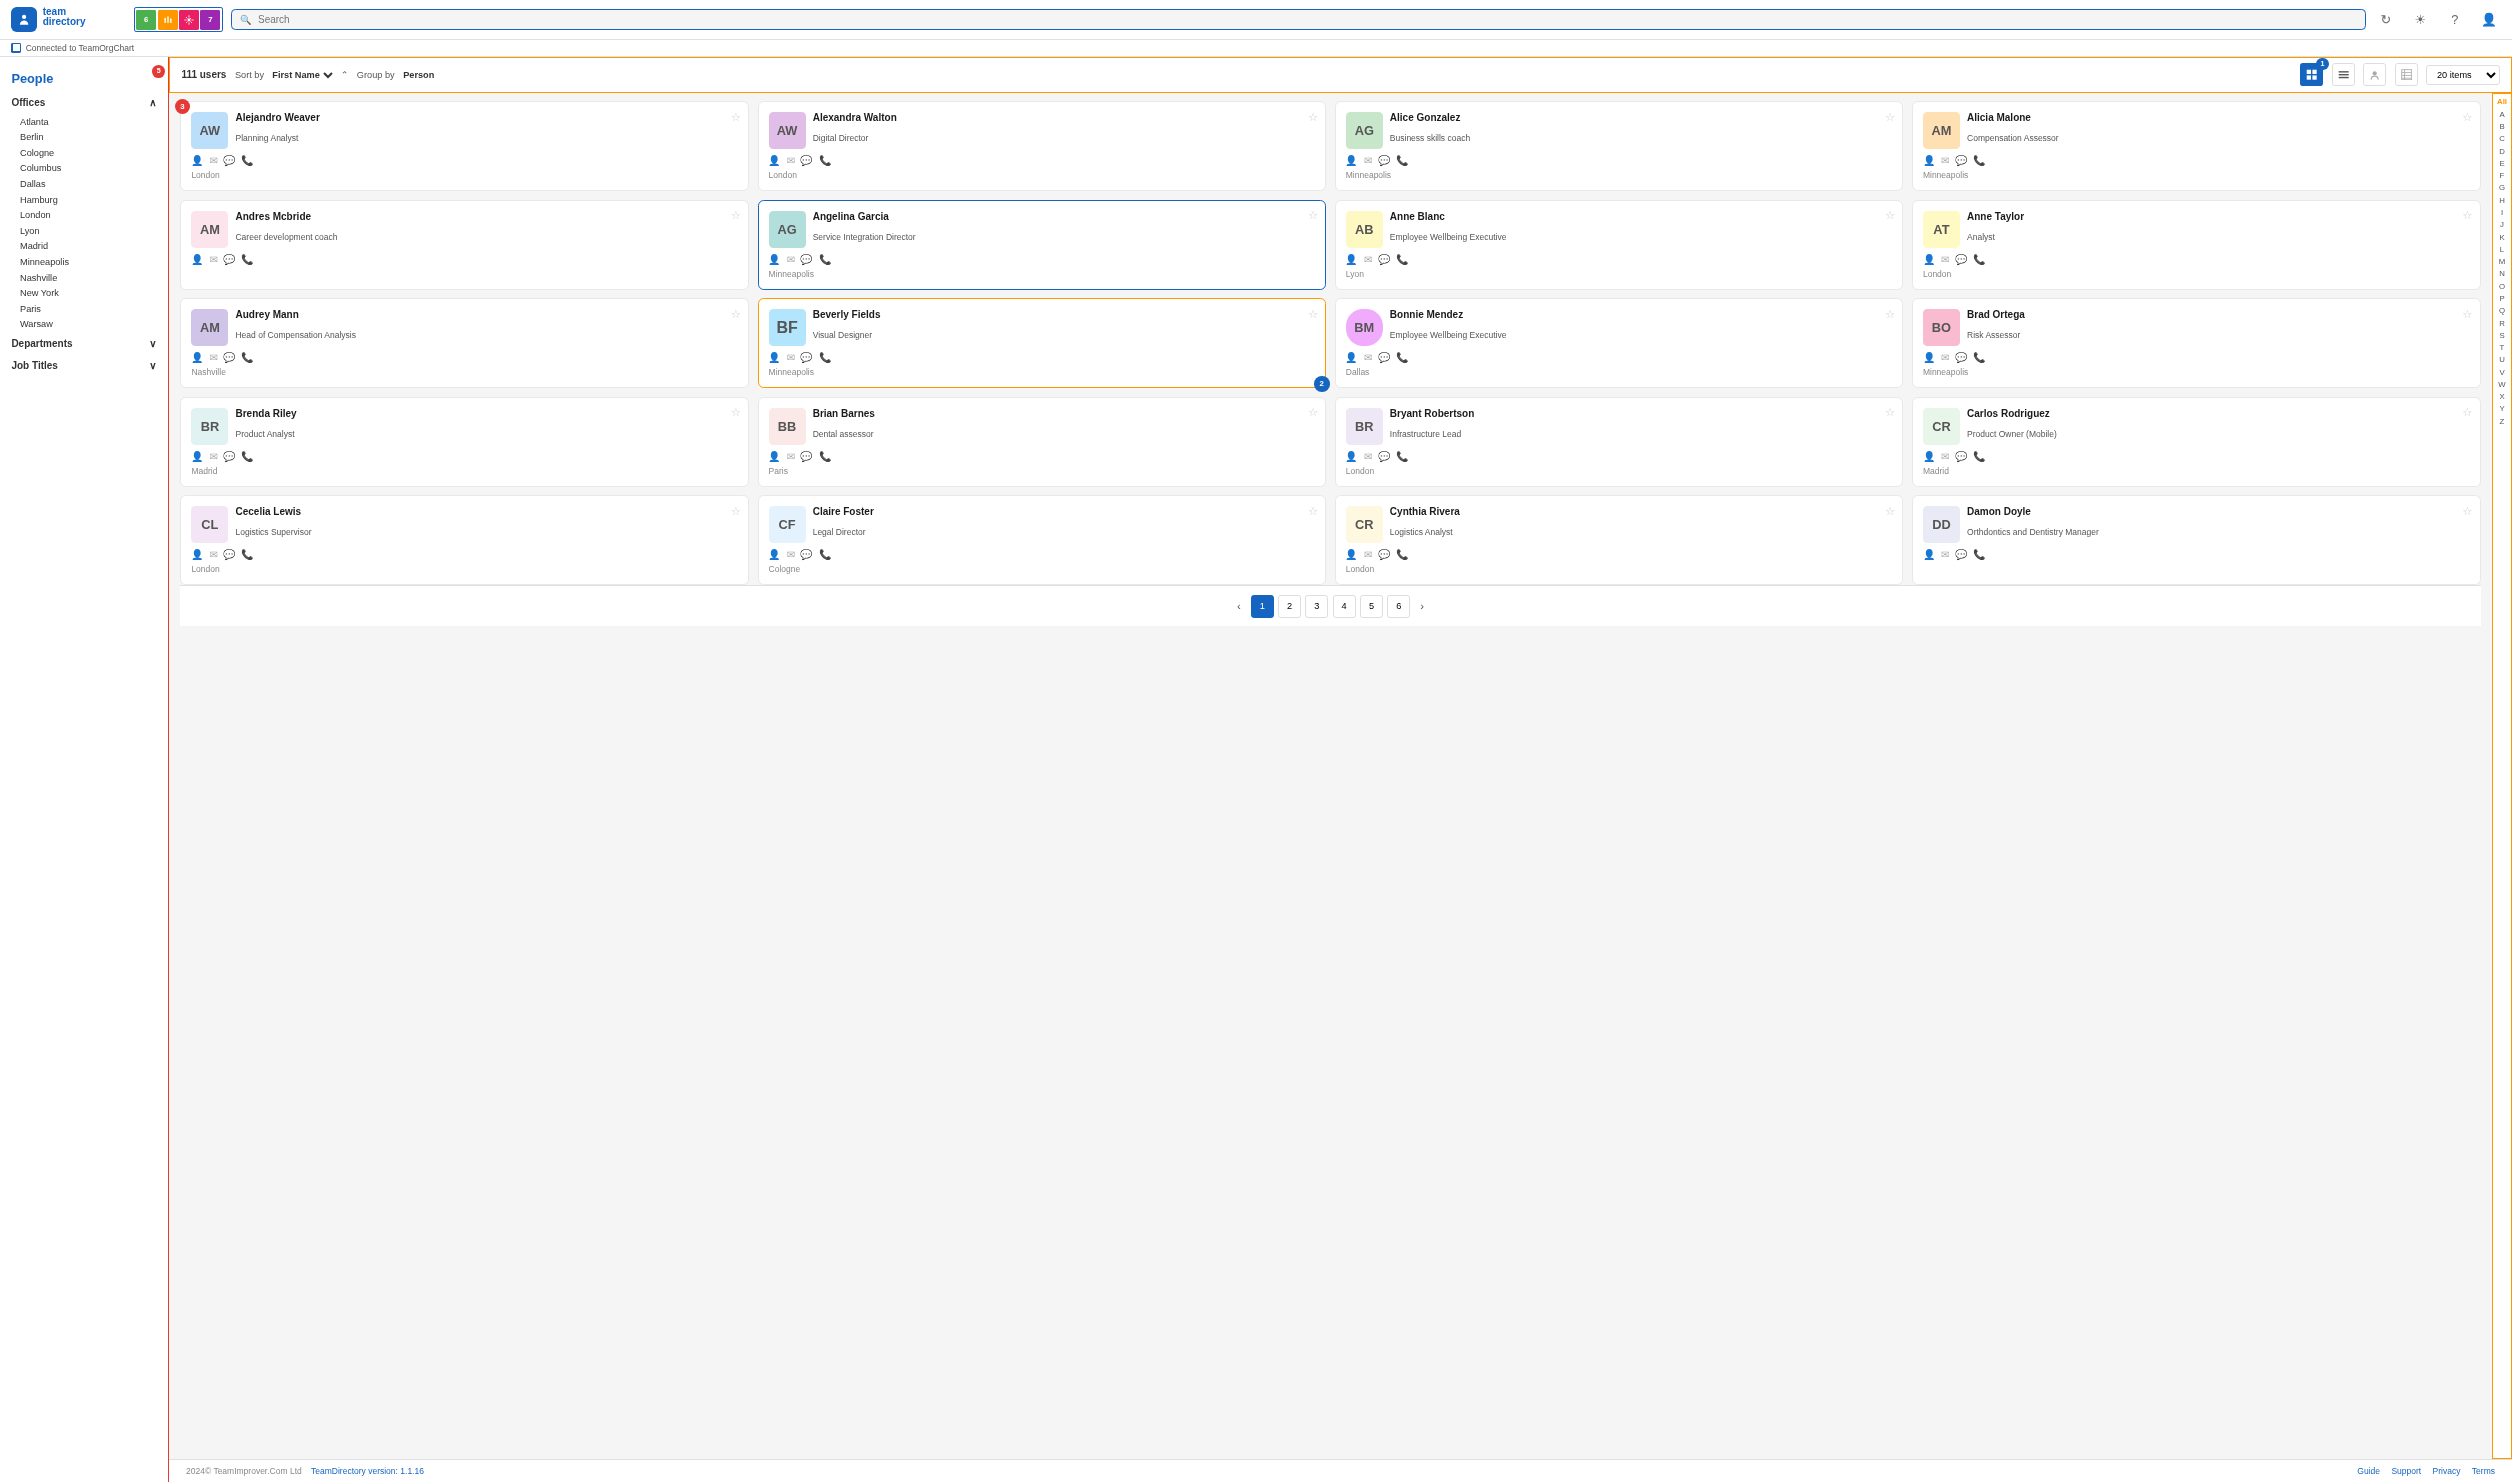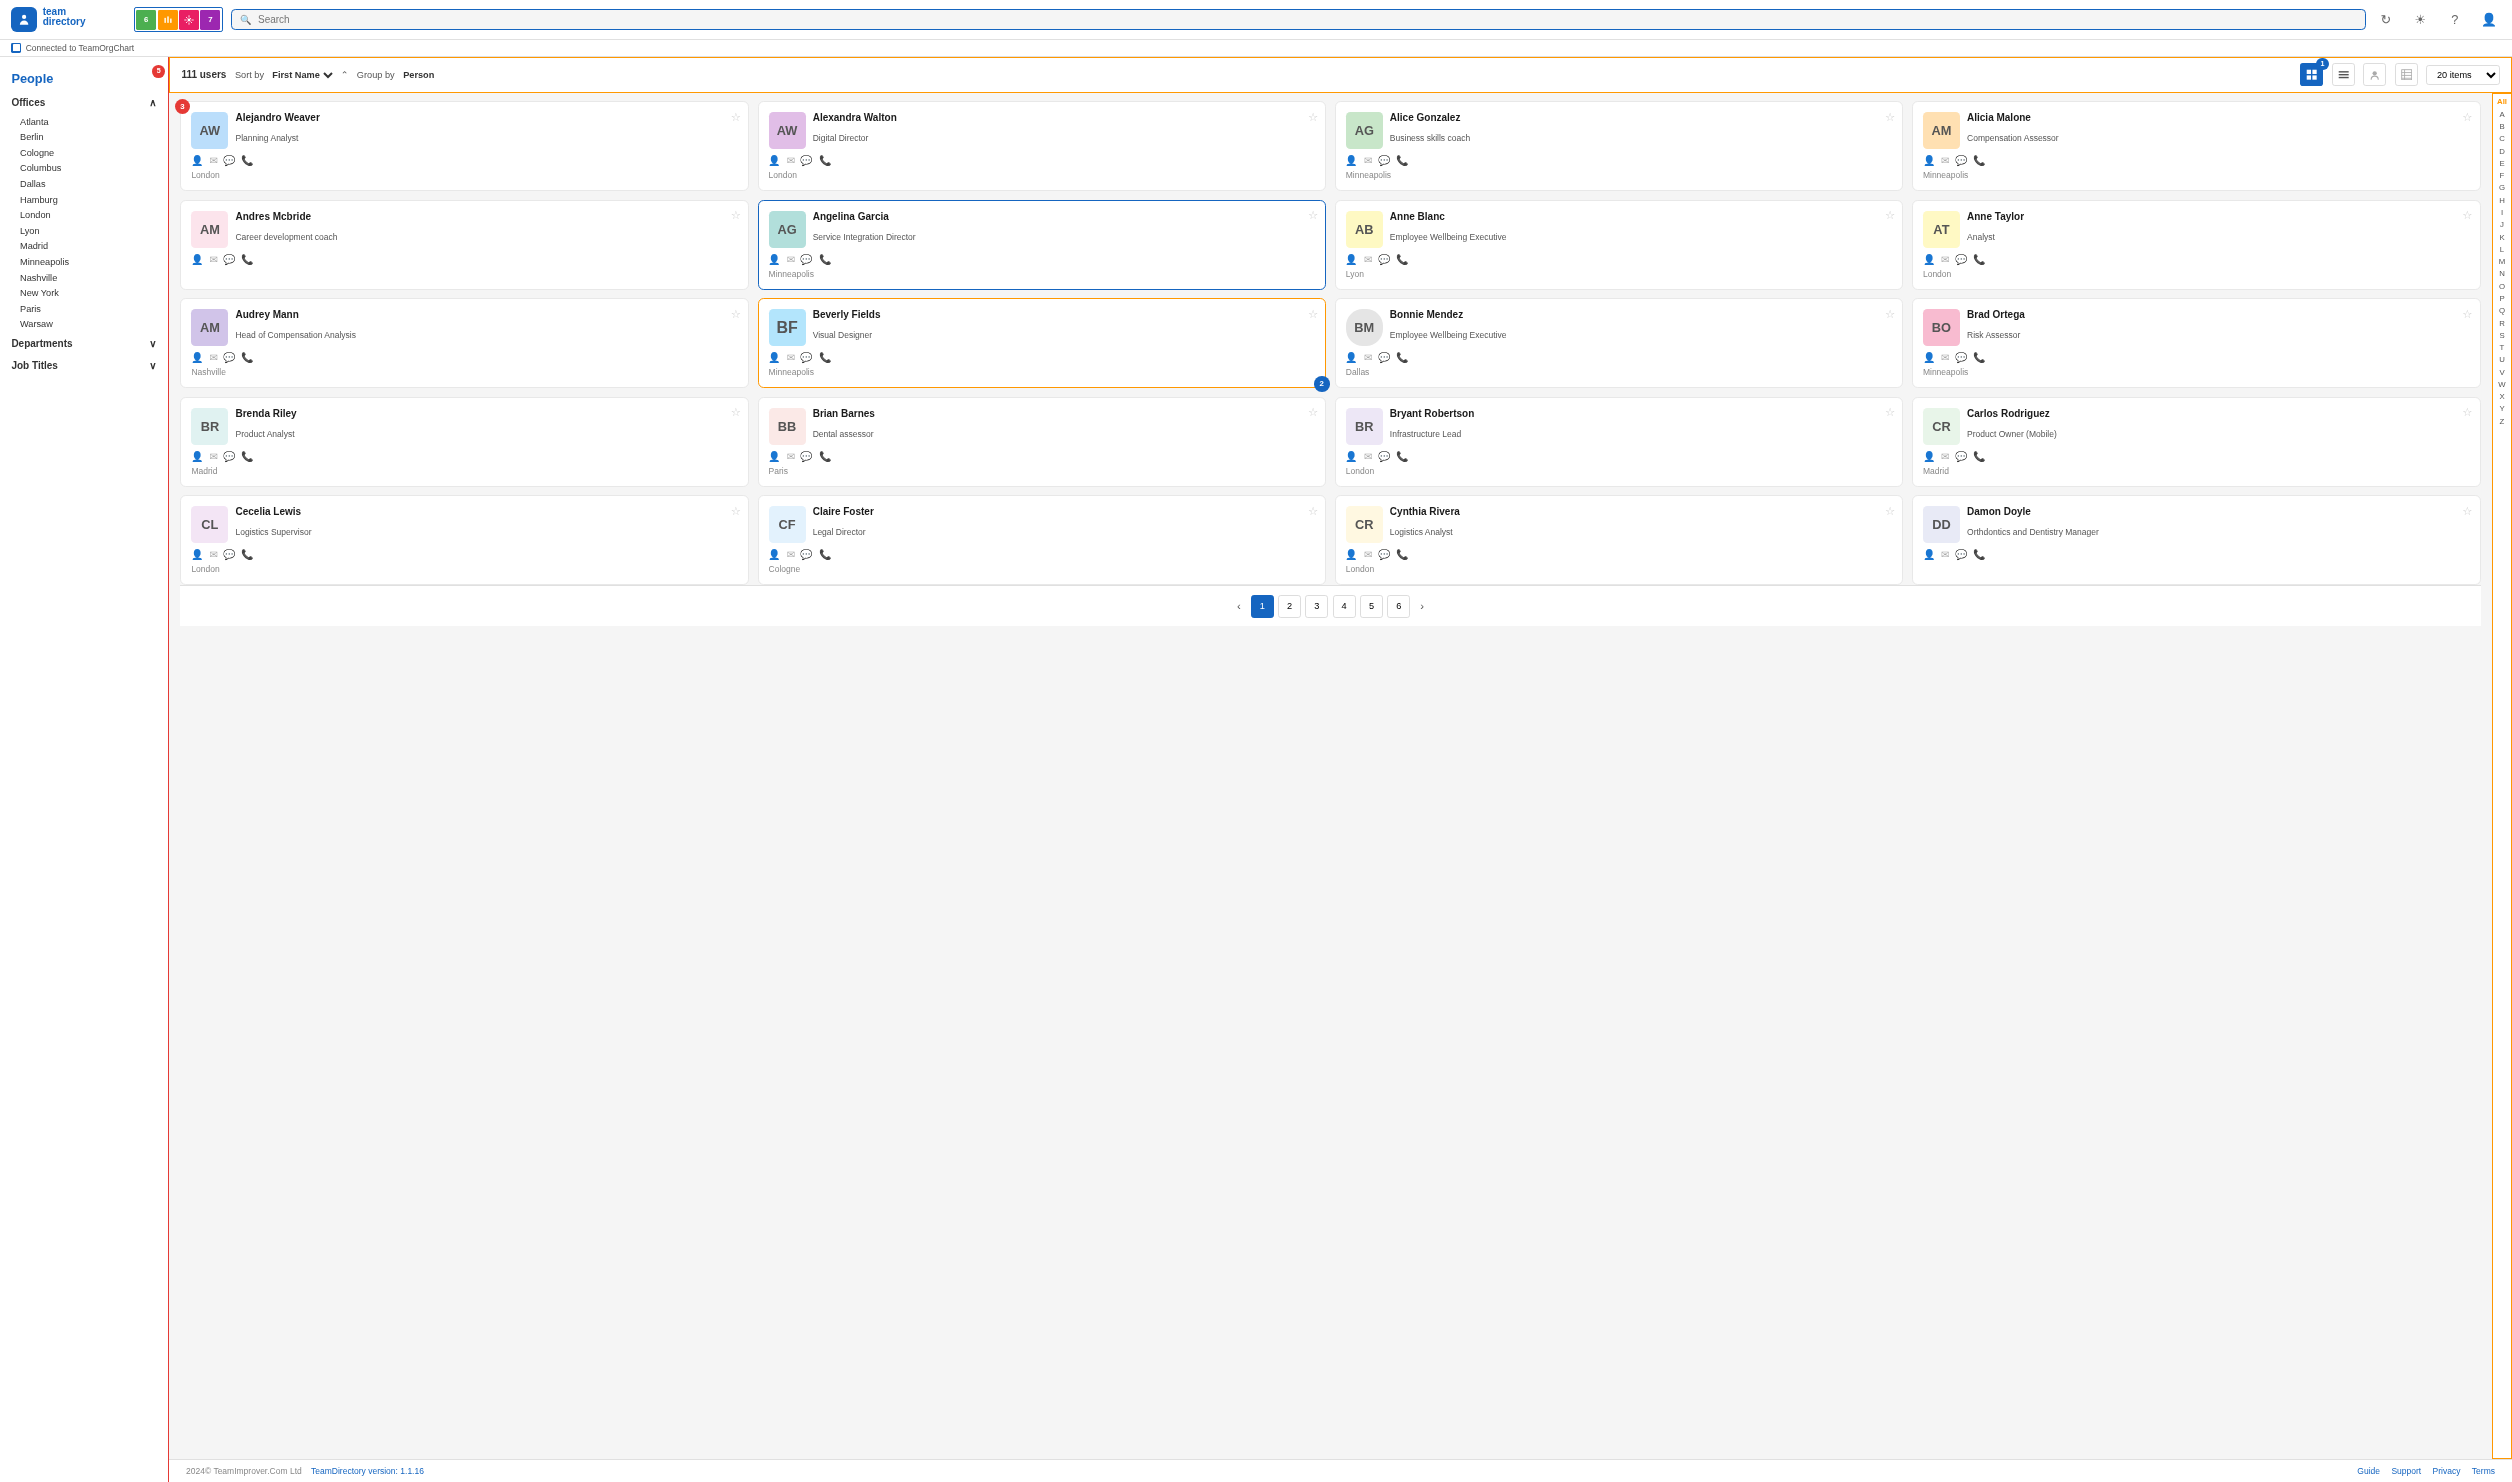--- a/index.html
+++ b/index.html
@@ -433,21 +433,21 @@
       <span class="card-action-icon">👤</span>
       <span class="card-action-icon">✉</span>
       <span class="card-action-icon">💬</span>
       <span class="card-action-icon">📞</span>
     </div>
     <div class="card-location">Minneapolis</div>
     <div class="num-badge">2</div>
   </div>
             <div class="card">
     <div class="card-top">
-      <div class="avatar" style="background:#e5e5e5;border-radius:17px;">
+      <div class="avatar" style="background:#f0abfc;border-radius:17px;">
         <span style="font-size:12.8px;font-weight:600;color:#555;">BM</span>
       </div>
       <div class="card-info">
         <div class="card-name">Bonnie Mendez</div>
         <div class="card-title">Employee Wellbeing Executive</div>
       </div>
       <span class="card-star">☆</span>
     </div>
     <div class="card-actions">
       <span class="card-action-icon">👤</span>

